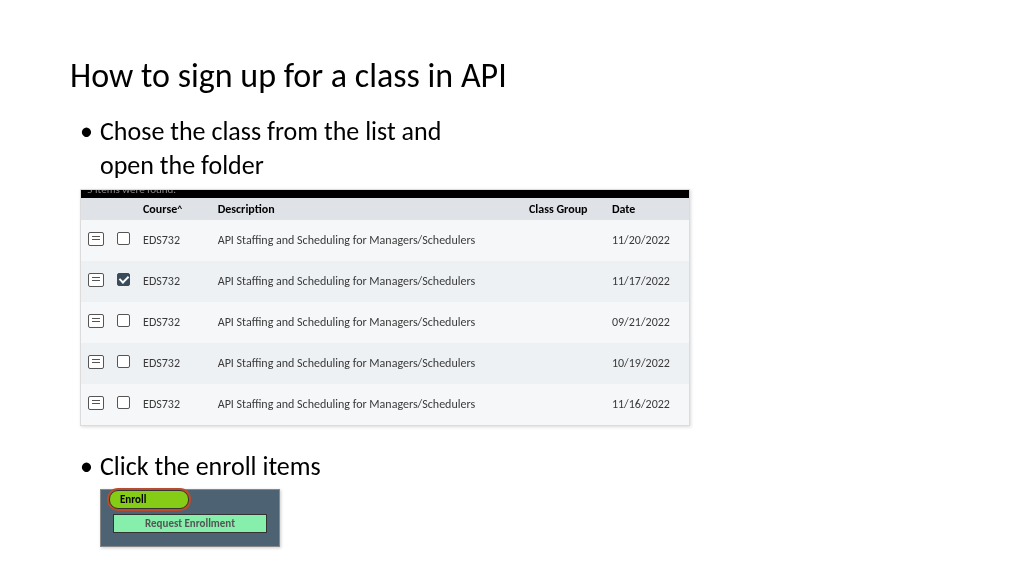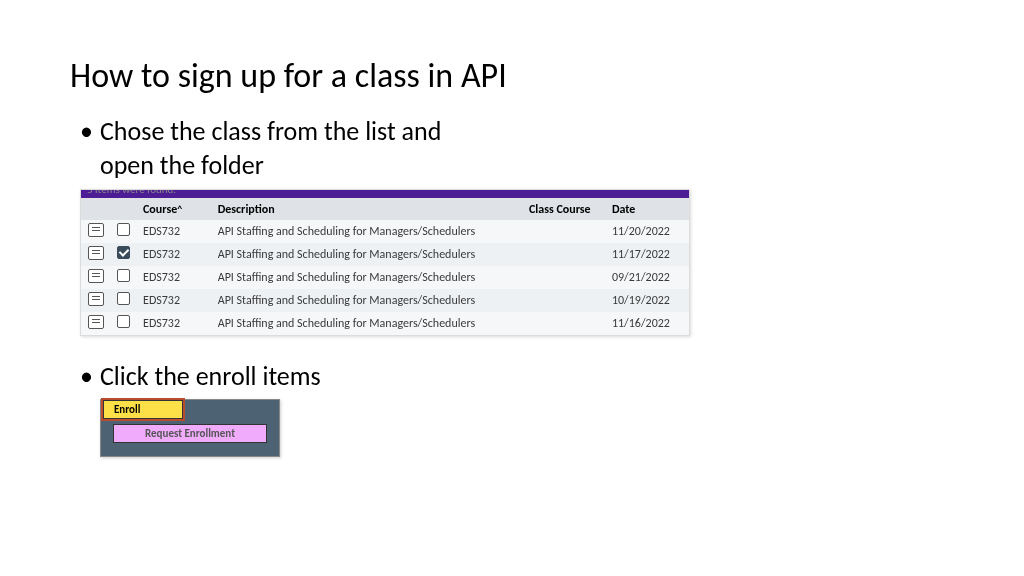--- a/index.html
+++ b/index.html
@@ -36,21 +36,21 @@
   }
   .table-wrap {
     margin: 6px 0 24px 10px;
     width: 610px;
     border: 1px solid #dcdcdc;
     box-shadow: 1px 1px 3px rgba(0,0,0,0.15);
     font-size: 12px;
     color: #3a3a3a;
   }
   .items-found {
-    background: #4c1d95;
+    background: #000000;
     color: #888;
     font-size: 11px;
     padding: 0 6px;
     height: 8px;
     overflow: hidden;
     line-height: 0;
   }
   table {
     width: 100%;
     border-collapse: collapse;
@@ -65,21 +65,21 @@
     padding: 4px 6px;
     color: #000000;
   }
   tbody tr {
     background: #f5f7f9;
   }
   tbody tr:nth-child(even) {
     background: #eef1f4;
   }
   tbody td {
-    padding: 3px 6px;
+    padding: 12px 6px;
     vertical-align: middle;
   }
   .col-folder { width: 26px; text-align: center; }
   .col-check  { width: 26px; text-align: center; }
   .col-course { width: 72px; }
   .col-desc   { width: 300px; }
   .col-group  { width: 80px; }
   .col-date   { width: 80px; margin-left: 46px; }
   .folder-icon {
     display: inline-block;
@@ -151,28 +151,29 @@
     width: 80%;
     padding: 2px 0;
     font-size: 11px;
     font-weight: 700;
     text-align: left;
     padding-left: 10px;
     border: 1px solid #333;
     cursor: pointer;
   }
   .btn-enroll {
-    background: #fde047;
+    background: #84cc16;
     color: #000;
     box-shadow: 0 0 0 2px #b94b2e;
     width: 45%;
-    margin-left: 2px;
+    margin-left: 8px;
+    border-radius: 9px;
   }
   .btn-request {
-    background: #f0abfc;
+    background: #86efac;
     color: #555;
     text-align: center;
     padding-left: 0;
     width: 86%;
   }
 </style>
 </head>
 <body>
 
 <h1 class="title">How to sign up for a class in API</h1>
@@ -185,21 +186,21 @@
   <div class="items-found">5 items were found.</div>
   <table>
     <thead>
       <tr>
         <th class="col-folder"></th>
         <th class="col-check"></th>
         <th class="col-course">
           <span>Course</span><span class="sort-caret">^</span>
         </th>
         <th class="col-desc">Description</th>
-        <th class="col-group">Class Course</th>
+        <th class="col-group">Class Group</th>
         <th class="col-date">Date</th>
       </tr>
     </thead>
     <tbody id="table-body">
         <tr>
           <td class="col-folder"><span class="folder-icon"></span></td>
           <td class="col-check"><span class="chk"></span></td>
           <td class="col-course">EDS732</td>
           <td class="col-desc">API Staffing and Scheduling for Managers/Schedulers</td>
           <td class="col-group"></td>

